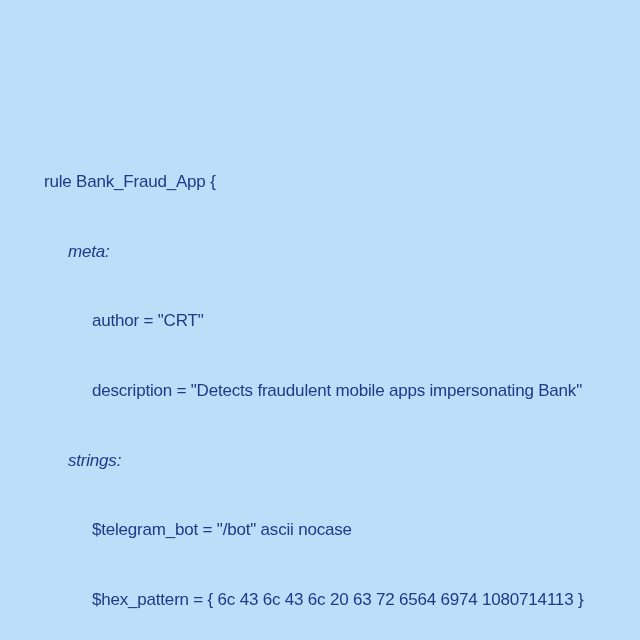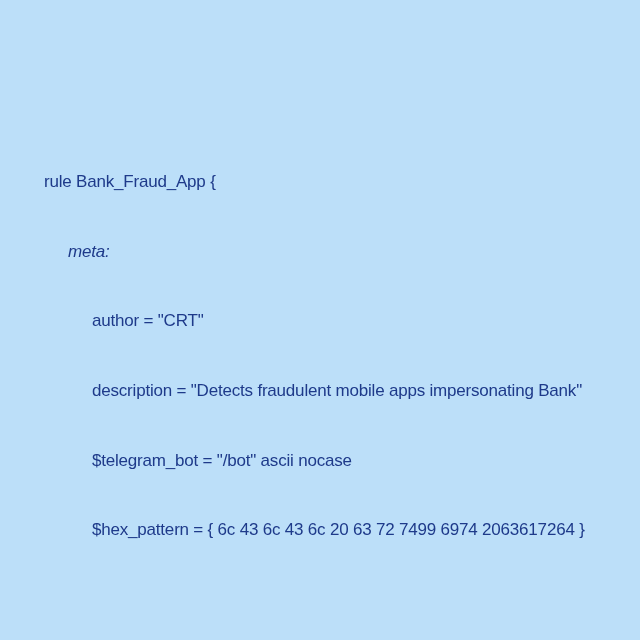--- a/index.html
+++ b/index.html
@@ -34,19 +34,20 @@
     }
   </style>
 </head>
 <body>
 
 <div class="code-block">
 <span class="line"><span>rule</span> <span>Bank_Fraud_App</span> <span>{</span></span>
 <span class="line indent-1">meta:</span>
 <span class="line indent-2">author = "CRT"</span>
 <span class="line indent-2">description = "Detects fraudulent mobile apps impersonating Bank"</span>
+<span class="line indent-1">strings:</span>
 <span class="line indent-2">$telegram_bot = "/bot" ascii nocase</span>
-<span class="line indent-2">$hex_pattern = { 6c 43 6c 43 6c 20 63 72 7499 6974 2063617264 }</span>
+<span class="line indent-2">$hex_pattern = { 6c 43 6c 43 6c 20 63 72 6564 6974 1080714113 }</span>
 
 
 
 
 </div>
 
 </body></html>

